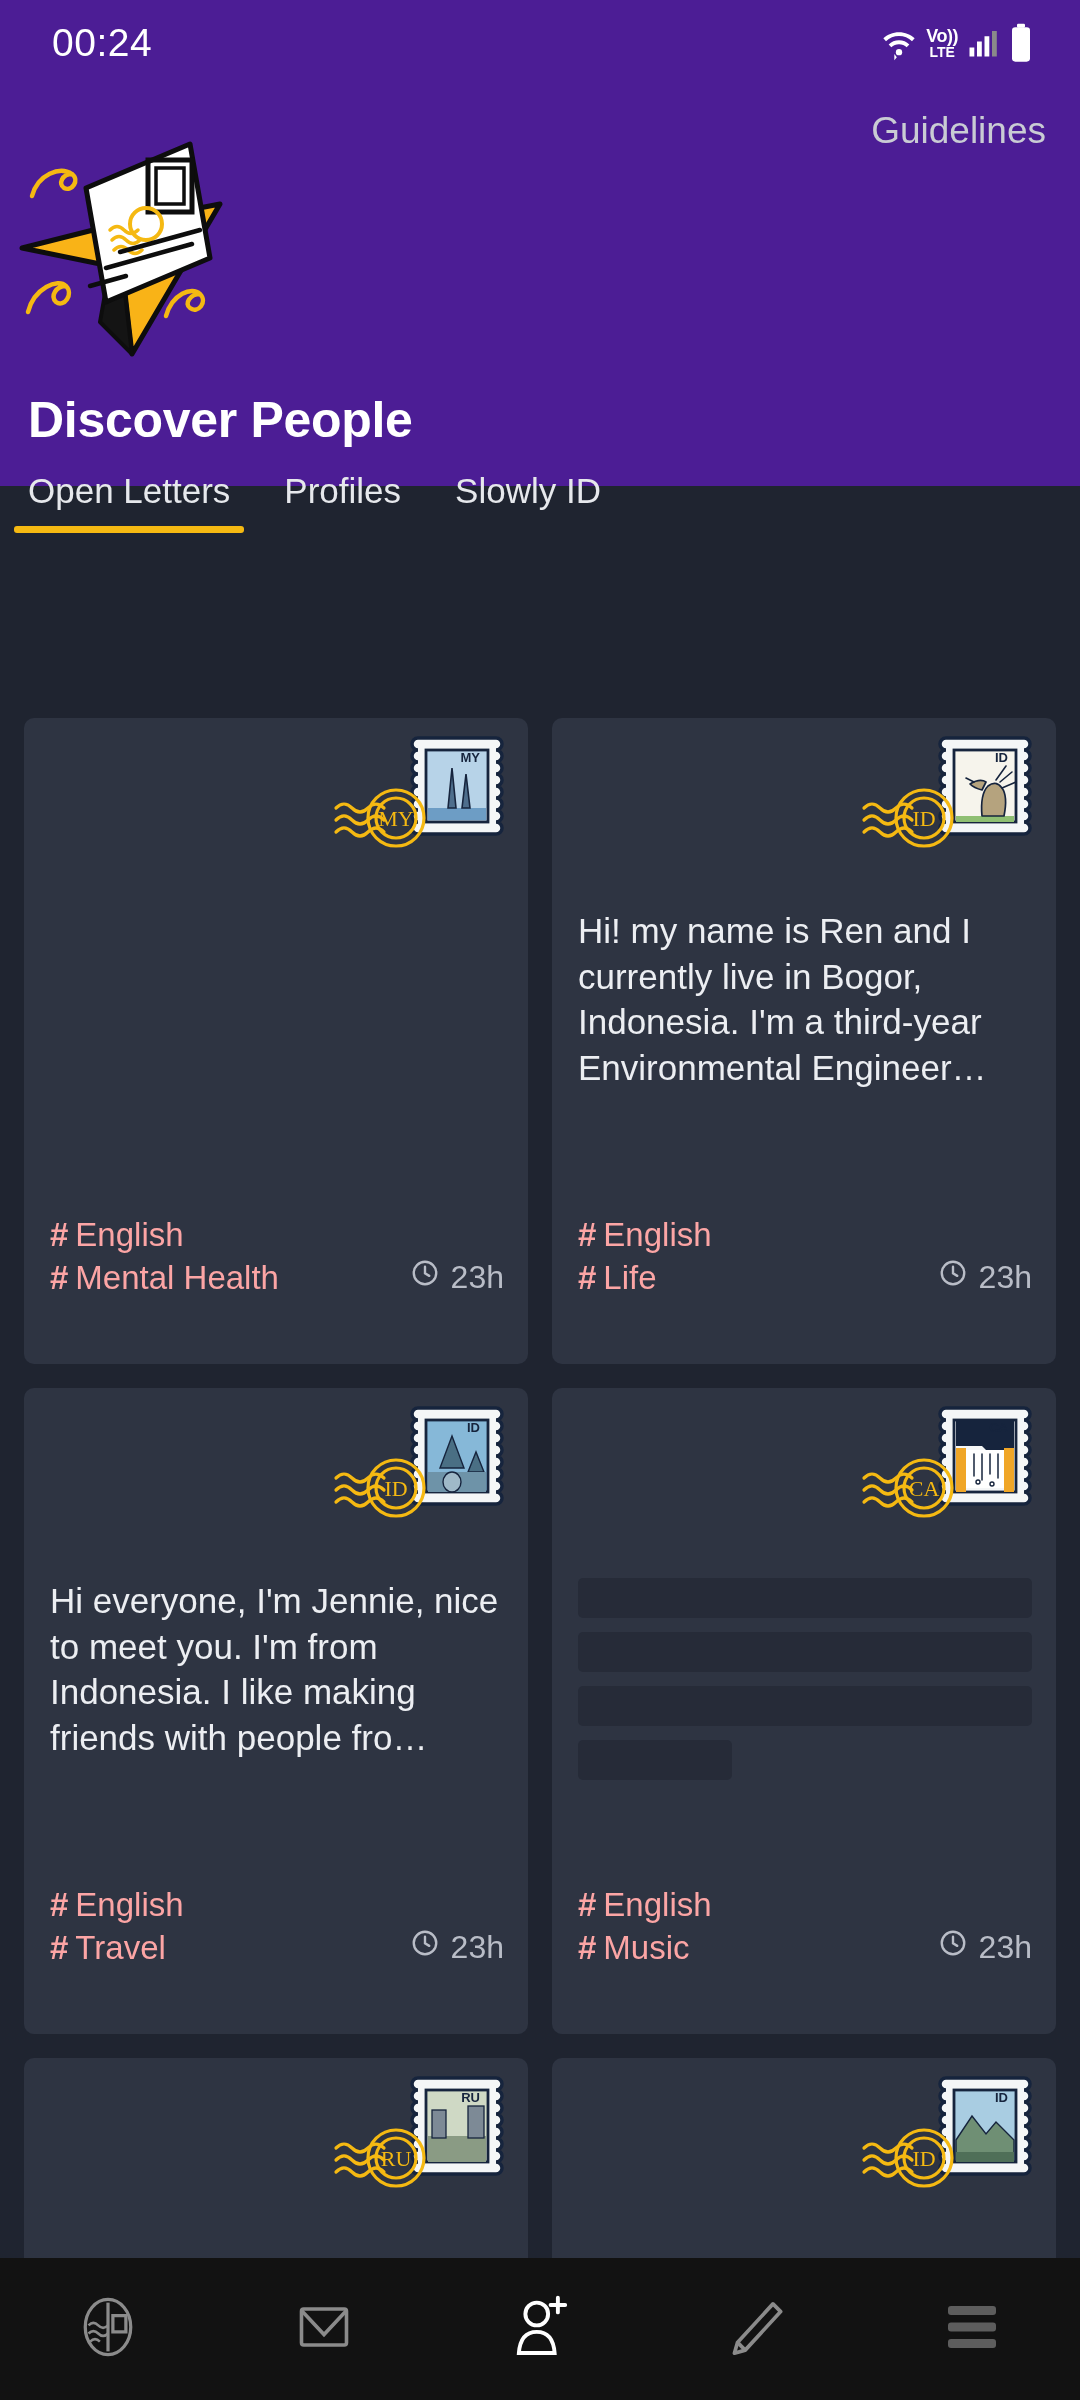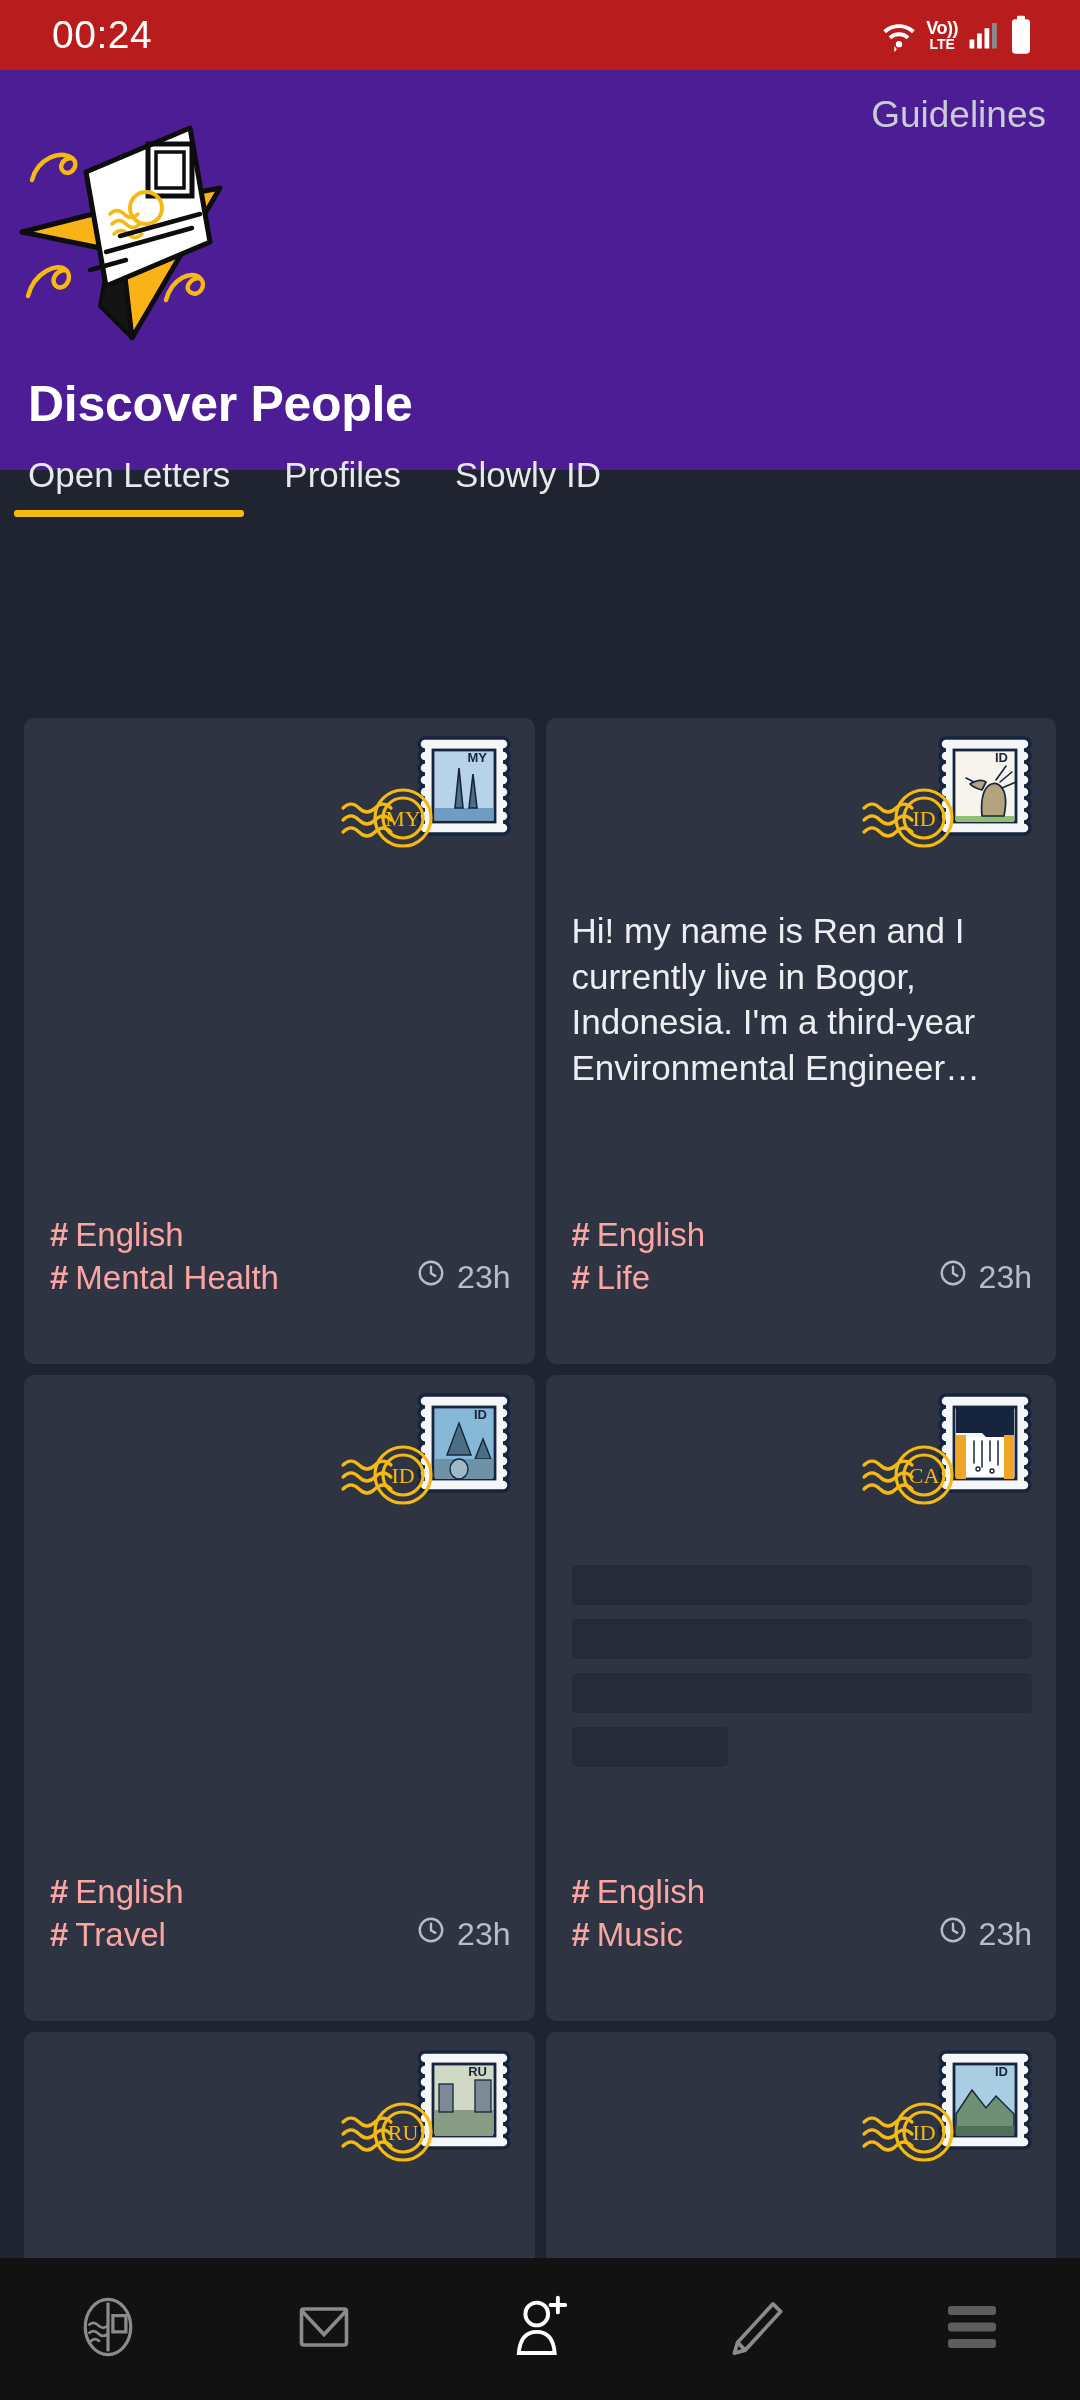--- a/index.html
+++ b/index.html
@@ -6,21 +6,21 @@
   html,body { width:1080px; height:2400px; }
   body {
     background:#1f2430;
     font-family:"Liberation Sans", sans-serif;
     overflow:hidden;
     position:relative;
   }
 
   
   .statusbar{
-    height:70px; background:#b91c1c; color:#ffffff;
+    height:86px; background:#4c1d95; color:#ffffff;
     display:flex; align-items:center; justify-content:space-between;
     padding:0 46px 0 52px;
   }
   .status-time{ font-size:39px; letter-spacing:0.5px; }
   .status-icons{ display:flex; align-items:center; gap:7px; }
   .status-icons svg{ display:block; }
   .volte{
     display:flex; flex-direction:column; align-items:center;
     font-size:17px; font-weight:bold; line-height:1.0; color:#fff;
   }
@@ -51,21 +51,21 @@
   }
   .tab .underline{
     position:absolute; left:-14px; right:-14px; bottom:0; height:7px;
     background:#f5b912; border-radius:3px; display:none;
   }
   .tab.active .underline{ display:block; }
 
   
   .grid{
     position:absolute; left:0; top:718px; width:1080px; height:1540px;
-    display:grid; grid-template-columns:1fr 1fr; gap:11px;
+    display:grid; grid-template-columns:1fr 1fr; gap:24px;
     padding:0 24px; overflow:hidden;
   }
   .card{
     background:#2e3442; border-radius:10px;
     position:relative; height:646px; overflow:hidden;
   }
   .card-stamp{
     position:absolute; right:22px; top:18px;
     width:180px; height:130px;
   }
@@ -285,20 +285,21 @@
         <g transform="translate(8,52)" fill="none" stroke="#f5b912" stroke-width="3.2" stroke-linecap="round">
           <circle cx="62" cy="30" r="28"></circle>
             <circle cx="62" cy="30" r="20"></circle>
           <path d="M2 20 q8 -8 16 0 t16 0 t16 0"></path>
             <path d="M2 32 q8 -8 16 0 t16 0 t16 0"></path>
             <path d="M2 44 q8 -8 16 0 t16 0 t16 0"></path>
         </g>
         <text x="70" y="90" font-size="22" fill="#f5b912" font-family="'Liberation Serif',serif" text-anchor="middle">ID</text>
       </svg>
     </div>
+    <div class="card-text">Hi everyone, I'm Jennie, nice to meet you. I'm from Indonesia. I like making friends with people fro…</div>
     <div class="card-tags">
       <div class="tag"><span class="hash">#</span><span>English</span></div>
       <div class="tag"><span class="hash">#</span><span>Travel</span></div>
     </div>
     <div class="card-time">
       <span>
         <svg width="30" height="30" viewBox="0 0 24 24" fill="none" stroke="#b9bdc7" stroke-width="1.9">
           <circle cx="12" cy="12" r="9"></circle>
             <path d="M12 7v5.3l3.4 2" stroke-linecap="round"></path>
         </svg>

